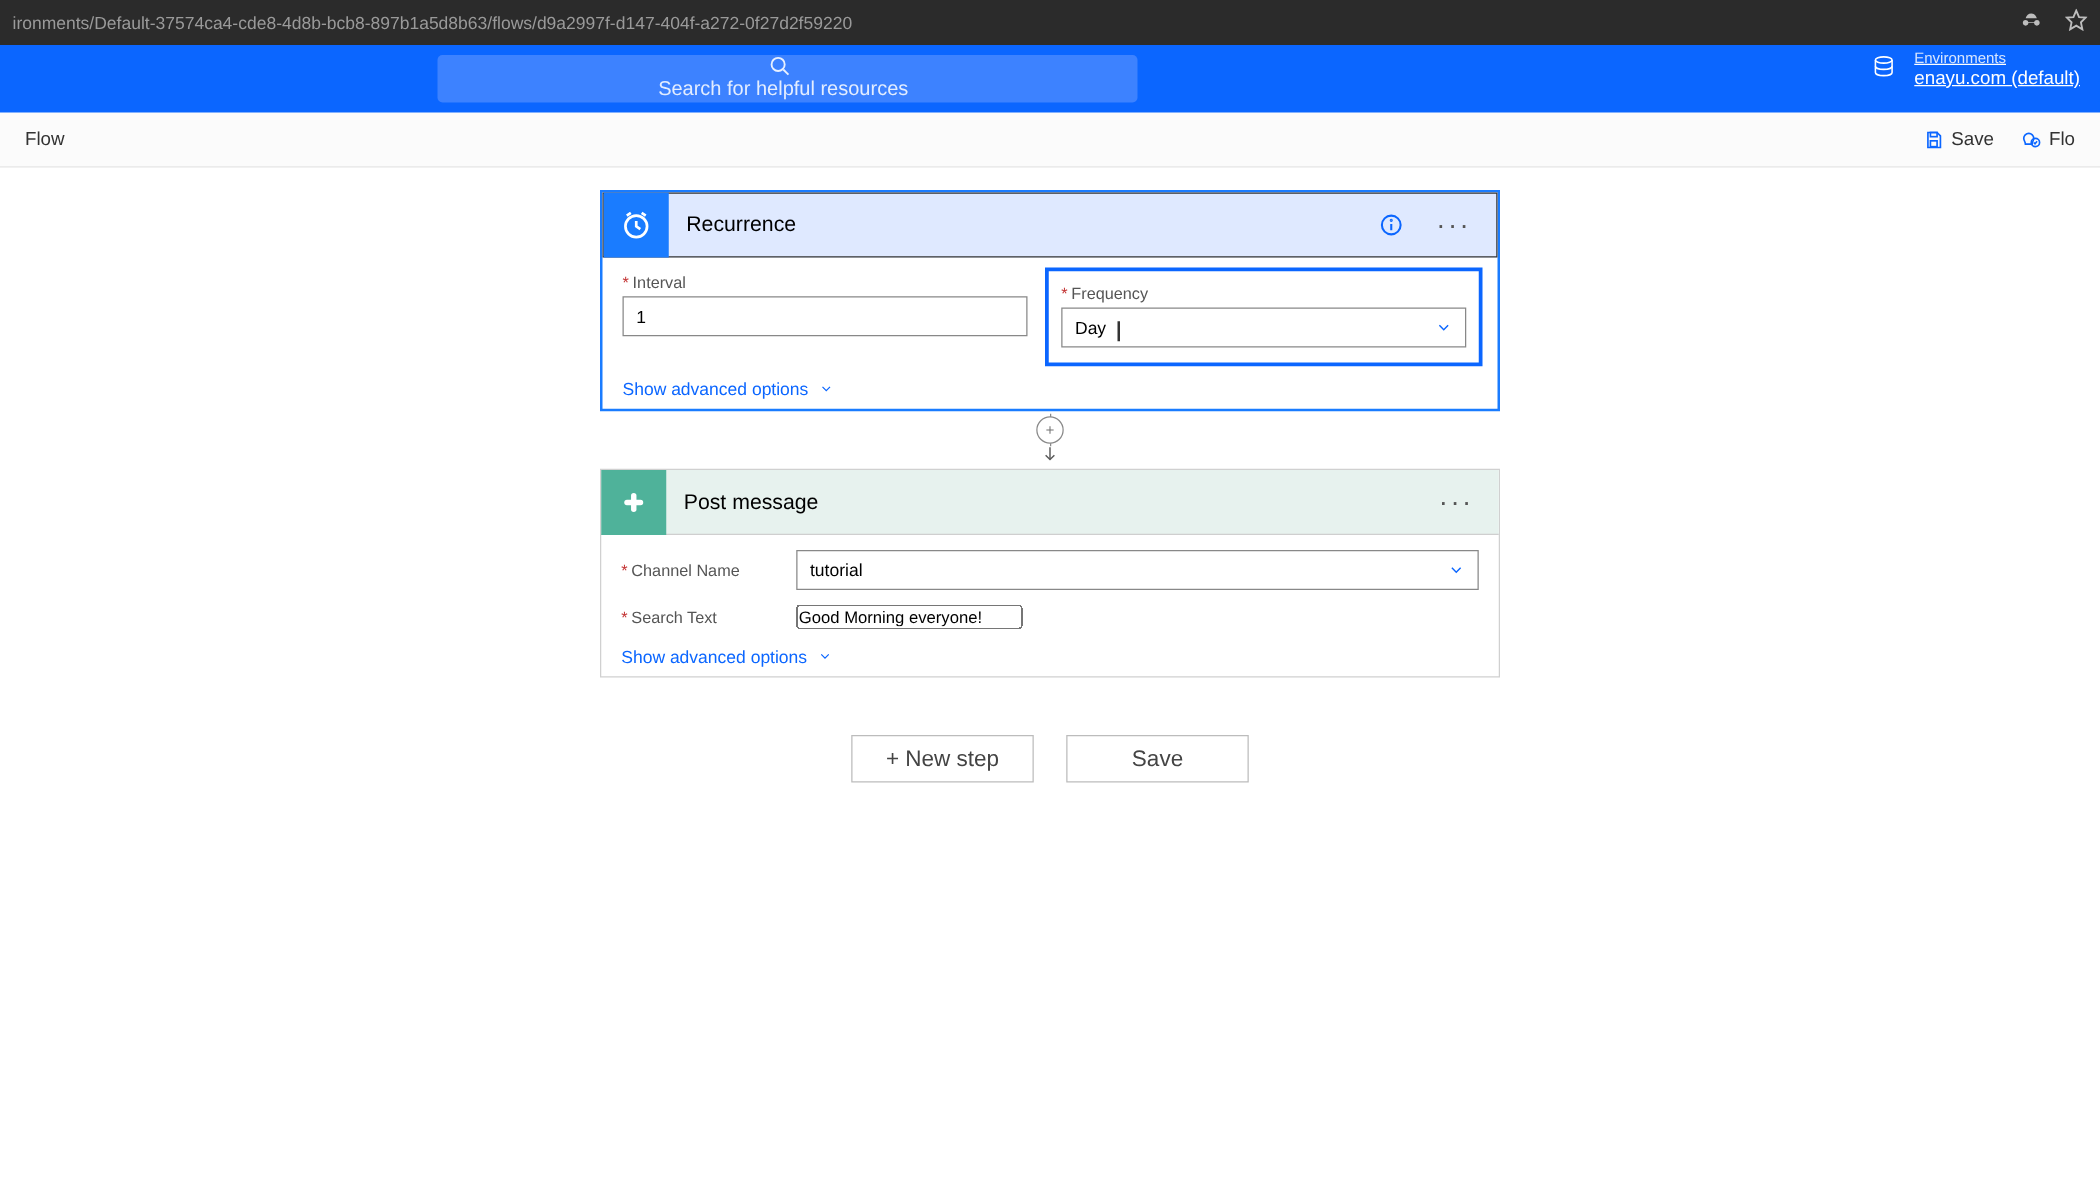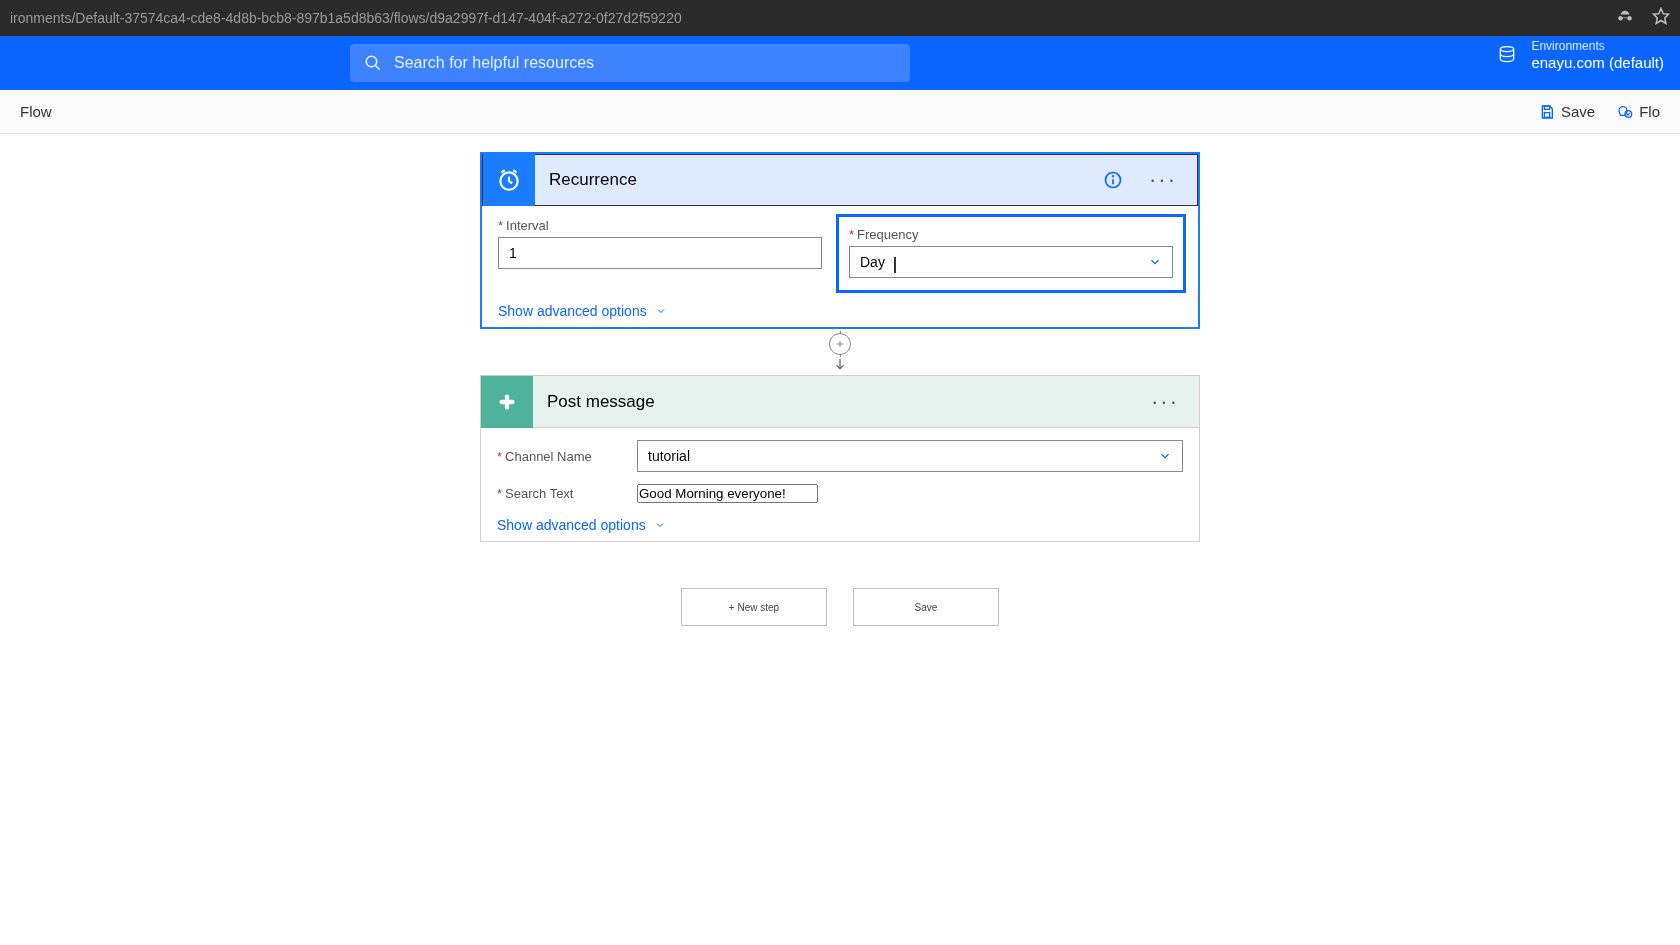--- a/index.html
+++ b/index.html
@@ -15,31 +15,31 @@
   .browser-bar .icons { display: flex; gap: 18px; font-size: 16px; color: #bdbdbd; }
 
   
   .app-header {
     height: 54px; background: #0b66ff; display: flex; align-items: center;
     position: relative;
   }
   .search-wrap {
     position: absolute; left: 350px; top: 8px; width: 560px; height: 38px;
     background: #3d82ff; border-radius: 4px; display: flex; align-items: center;
-    padding: 0 14px; color: #e9f1ff;
+    padding: 0 14px; color: #e9f1ff; flex-direction: column;
   }
   .search-wrap svg { width: 18px; height: 18px; margin-right: 12px; stroke: #e9f1ff; }
   .search-wrap input {
     flex: 1; background: transparent; border: none; outline: none;
     font-size: 16px; color: #fff;
   }
   .search-wrap input::placeholder { color: #e3edff; }
   .env-block {
     position: absolute; right: 16px; top: 4px; display: flex; align-items: center;
-    color: #fff; gap: 14px;
+    color: #fff; gap: 14px; text-decoration: underline;
   }
   .env-block .env-icon svg { width: 20px; height: 20px; stroke: #fff; fill: none; }
   .env-block .env-text { display: flex; flex-direction: column; line-height: 1.15; }
   .env-block .env-text .lbl { font-size: 12px; color: #d8e6ff; }
   .env-block .env-text .val { font-size: 15px; }
 
   
   .cmd-bar {
     height: 44px; border-bottom: 1px solid #e6e6e6; display: flex;
     align-items: center; justify-content: space-between; padding: 0 20px;
@@ -128,21 +128,21 @@
 
   .form-row { display: flex; align-items: center; margin-bottom: 12px; }
   .form-row .lbl-col { width: 140px; font-size: 13px; color: #555; }
   .form-row .lbl-col .req { color:#c33232; margin-right: 3px; }
   .form-row .inp-col { flex: 1; }
 
   
   .step-btns { display: flex; gap: 26px; margin-top: 46px; }
   .step-btns button {
     width: 146px; height: 38px; border: 1px solid #bcbcbc; background: #fff;
-    font-size: 10px; color: #444; cursor: pointer;
+    font-size: 18px; color: #444; cursor: pointer;
   }
   .text-cursor-icon {
     display:inline-block; width:8px; height:16px; position:relative; top:3px; margin-left:2px;
   }
   .text-cursor-icon::before, .text-cursor-icon::after {
     content:""; position:absolute; left:3px; width:2px; background:#333;
   }
   .text-cursor-icon::before { top:0; height:16px; }
 
 </style>

